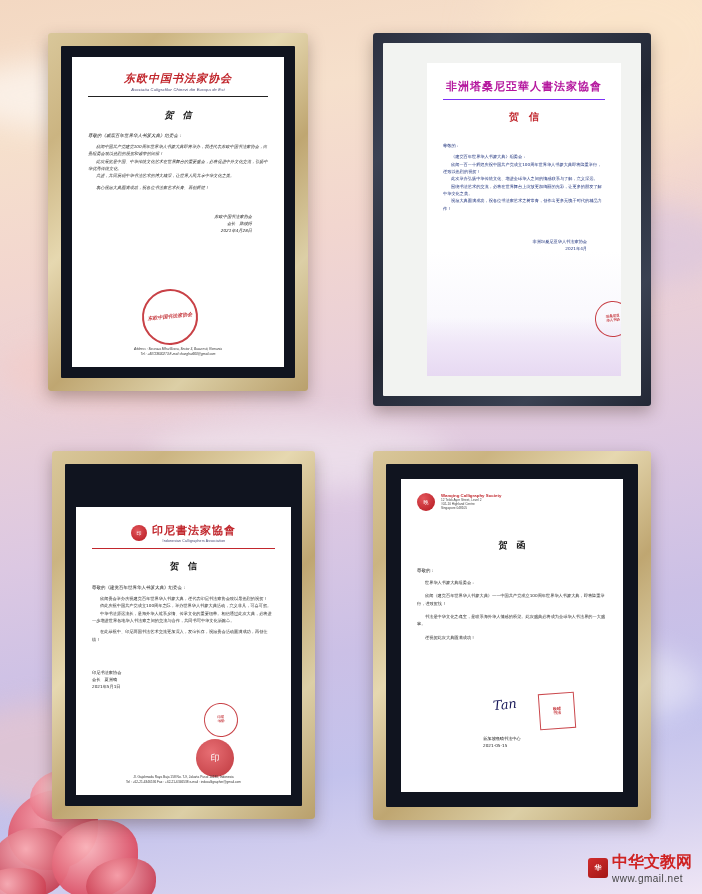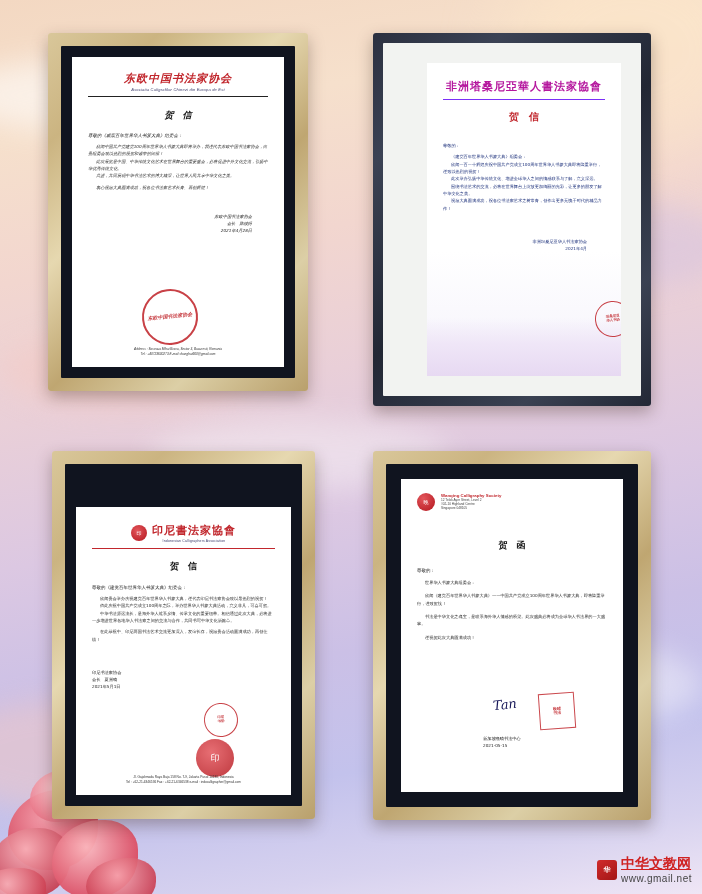--- a/index.html
+++ b/index.html
@@ -109,21 +109,21 @@
     position:absolute;right:10px;bottom:10px;
     display:flex;align-items:center;gap:4px;
   }
   .site-badge{
     width:20px;height:20px;border-radius:3px;
     background:linear-gradient(145deg,#d02c2c,#a31616);
     color:#fff;font-size:7px;font-weight:bold;
     display:flex;align-items:center;justify-content:center;
     font-family:"DejaVu Sans",sans-serif;
   }
-  .site-name{font-size:14px;font-weight:bold;color:#cf2222;font-family:"DejaVu Sans",sans-serif;text-decoration:underline;}
+  .site-name{font-size:16px;font-weight:bold;color:#cf2222;font-family:"DejaVu Sans",sans-serif;}
   .site-url{font-size:10px;color:#444;font-family:"Liberation Sans",sans-serif;letter-spacing:.5px;}
 </style>
 </head>
 <body>
 
 <div class="cloud" style="left:-40px;top:60px;width:220px;height:70px;"></div>
 <div class="cloud pink" style="left:0px;top:330px;width:260px;height:80px;opacity:.4;"></div>
 <div class="cloud" style="left:150px;top:420px;width:300px;height:70px;opacity:.35;"></div>
 <div class="cloud violet" style="right:-30px;top:200px;width:240px;height:90px;opacity:.35;"></div>
 <div class="cloud" style="right:0px;top:640px;width:280px;height:90px;opacity:.4;"></div>

